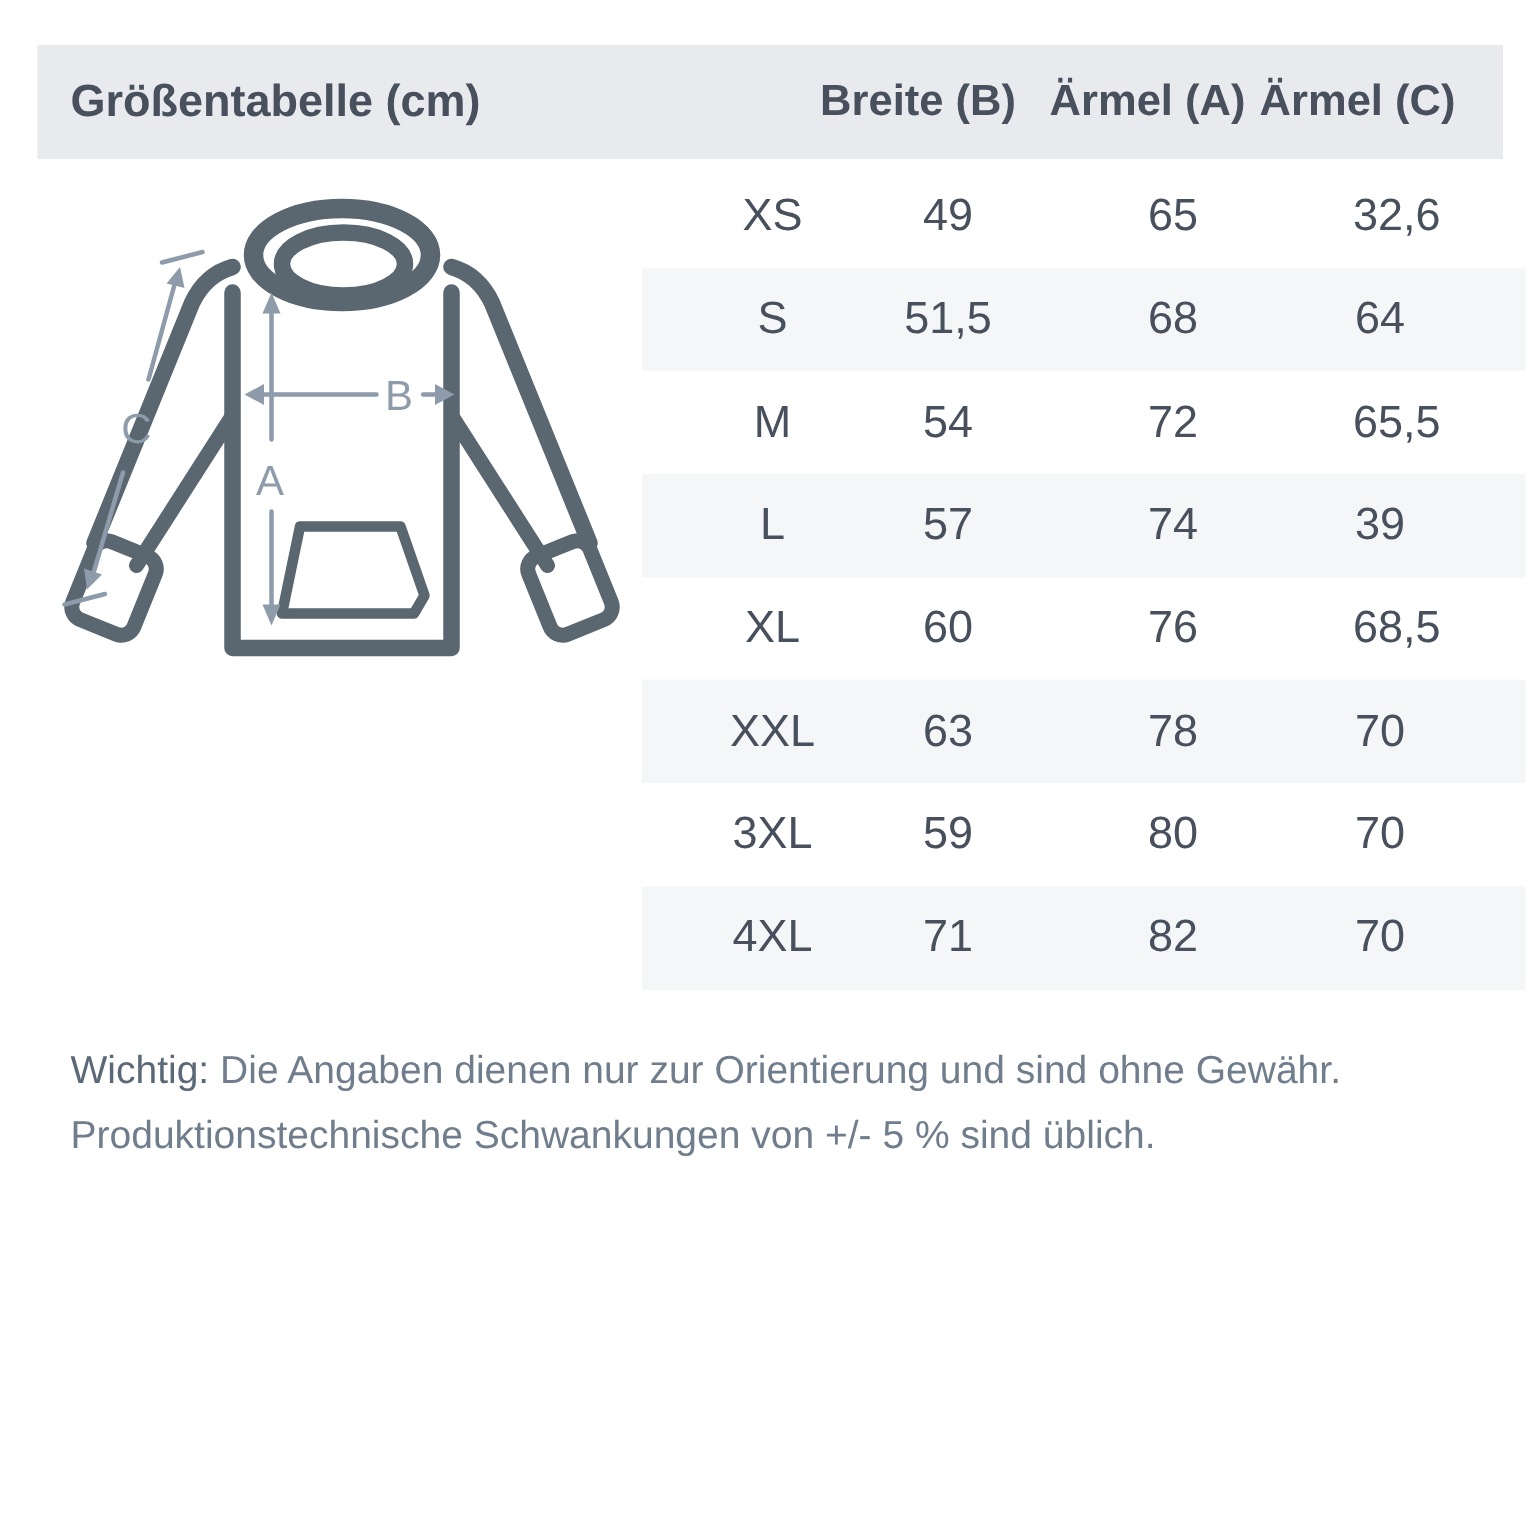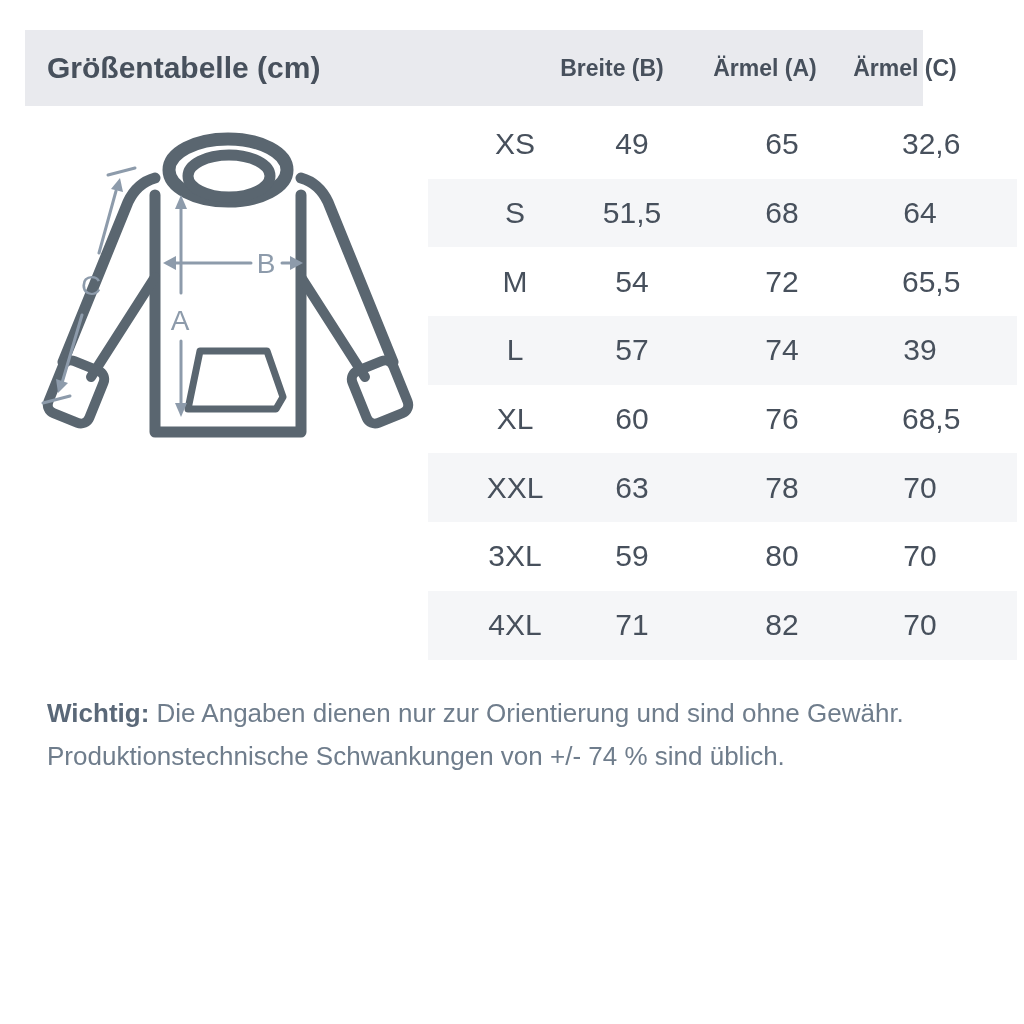--- a/index.html
+++ b/index.html
@@ -2,31 +2,31 @@
 <html><head>
 <meta charset="utf-8">
 <style>
   html,body{margin:0;padding:0;background:#ffffff;}
   .canvas{
     position:relative;width:1024px;height:1024px;background:#ffffff;
     font-family:"Liberation Sans", sans-serif;overflow:hidden;
   }
   
   .header-bar{
-    position:absolute;left:25px;top:30px;width:898px;height:76px;
+    position:absolute;left:25px;top:30px;width:977px;height:76px;
     background:#e9eaee;
     text-decoration:underline;
   }
   .chart-title{
     position:absolute;left:22px;top:50%;transform:translateY(-50%);
     font-size:30px;font-weight:bold;color:#47505c;white-space:nowrap;
   }
   .col-h{
     position:absolute;top:50%;transform:translate(-50%,-50%);
-    font-size:23px;font-weight:bold;color:#47505c;white-space:nowrap;
+    font-size:29px;font-weight:bold;color:#47505c;white-space:nowrap;
   }
   .col-h.c1{left:587px}
   .col-h.c2{left:740px}
   .col-h.c3{left:880px}
   
   .size-table{position:absolute;left:428px;top:110px;width:589px;}
   .trow{
     display:grid;grid-template-columns:174px 60px 240px 36px;
     height:68.7px;align-items:center;
   }
@@ -34,21 +34,21 @@
   .tcell{
     text-align:center;font-size:30px;color:#47505c;white-space:nowrap;
   }
   
   .diagram{position:absolute;left:25px;top:125px;width:390px;height:340px;}
   
   .note{
     position:absolute;left:47px;top:666px;width:905px;
     font-size:26px;line-height:43px;color:#6f7d8c;
   }
-  .note b{color:#5a6878;font-weight:bold;}
+  .note b{color:#5a6878;font-weight:normal;}
 </style>
 </head>
 <body>
 
 <div class="canvas">
 
   <div class="header-bar">
     <span class="chart-title">Größentabelle (cm)</span>
     <span class="col-h c1">Breite (B)</span>
     <span class="col-h c2">Ärmel (A)</span>
@@ -144,15 +144,15 @@
         <div class="tcell">70</div>
       </div>
       <div class="trow striped">
         <div class="tcell">4XL</div>
         <div class="tcell">71</div>
         <div class="tcell">82</div>
         <div class="tcell">70</div>
       </div>
     </div>
 
-  <p class="note"><b>Wichtig:</b> <span>Die Angaben dienen nur zur Orientierung und sind ohne Gewähr. Produktionstechnische Schwankungen von +/- 74 % sind üblich.</span></p>
+  <p class="note"><b>Wichtig:</b> <span>Die Angaben dienen nur zur Orientierung und sind ohne Gewähr. Produktionstechnische Schwankungen von +/- 5 % sind üblich.</span></p>
 
 </div>
 
 </body></html>

